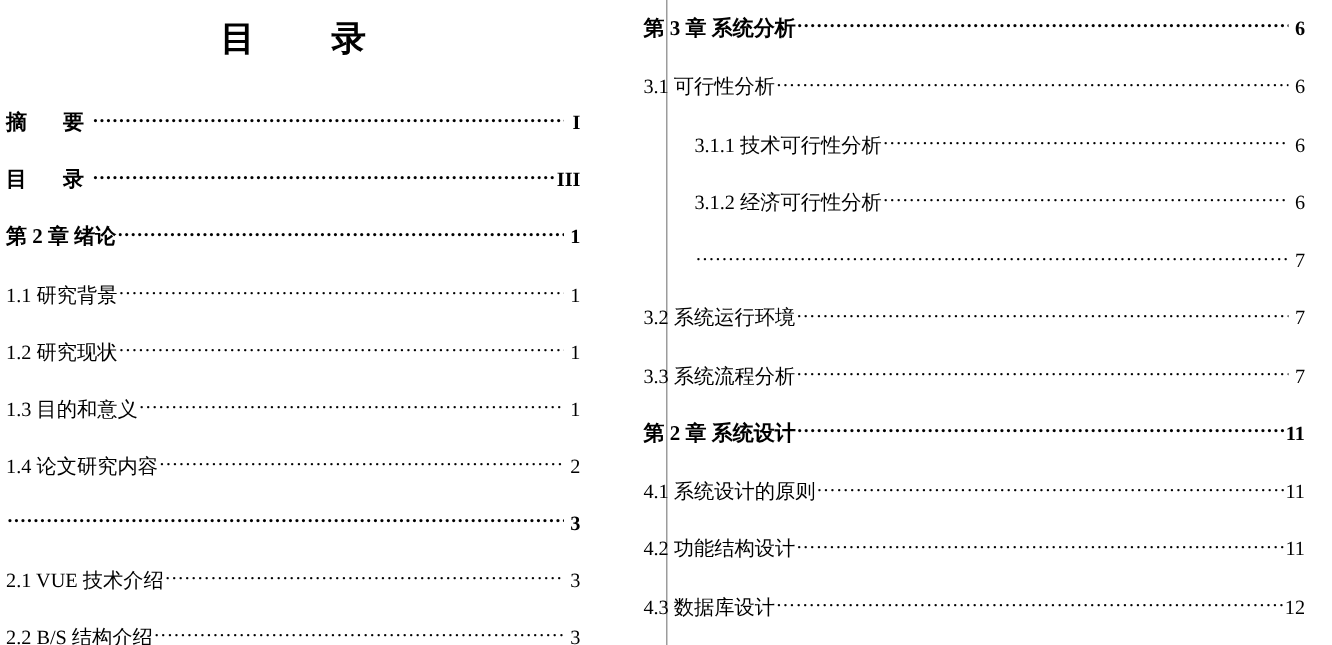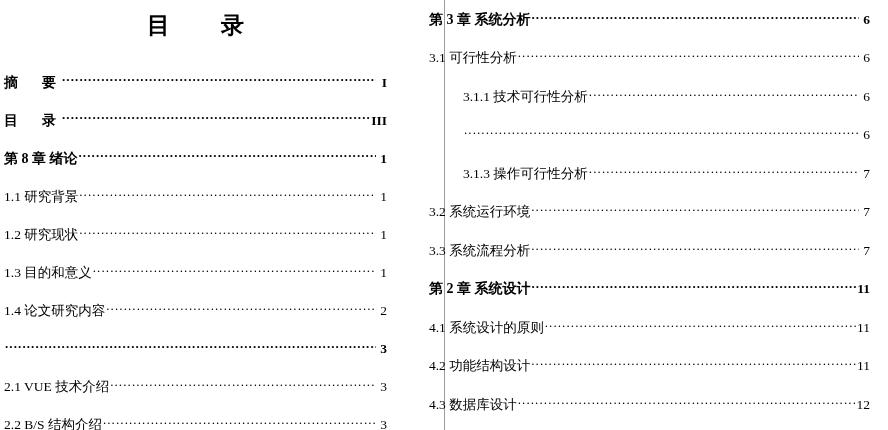--- a/index.html
+++ b/index.html
@@ -136,21 +136,21 @@
         </div>
         <div class="entry-row left">
           <div class="toc-entry front">
             <span class="lbl">目　录</span>
             <span class="dots"></span>
             <span class="pg">III</span>
           </div>
         </div>
         <div class="entry-row left">
           <div class="toc-entry lvl-1">
-            <span class="lbl">第 8 章  绪论</span>
+            <span class="lbl">第 2 章  绪论</span>
             <span class="dots"></span>
             <span class="pg">1</span>
           </div>
         </div>
         <div class="entry-row left">
           <div class="toc-entry lvl-2">
             <span class="lbl">1.1 研究背景</span>
             <span class="dots"></span>
             <span class="pg">1</span>
           </div>
@@ -219,27 +219,27 @@
         </div>
         <div class="entry-row right">
           <div class="toc-entry lvl-3">
             <span class="lbl">3.1.1 技术可行性分析</span>
             <span class="dots"></span>
             <span class="pg">6</span>
           </div>
         </div>
         <div class="entry-row right">
           <div class="toc-entry lvl-3">
+            <span class="lbl">3.1.2 经济可行性分析</span>
             <span class="dots"></span>
             <span class="pg">6</span>
           </div>
         </div>
         <div class="entry-row right">
           <div class="toc-entry lvl-3">
-            <span class="lbl">3.1.3 操作可行性分析</span>
             <span class="dots"></span>
             <span class="pg">7</span>
           </div>
         </div>
         <div class="entry-row right">
           <div class="toc-entry lvl-2">
             <span class="lbl">3.2 系统运行环境</span>
             <span class="dots"></span>
             <span class="pg">7</span>
           </div>

